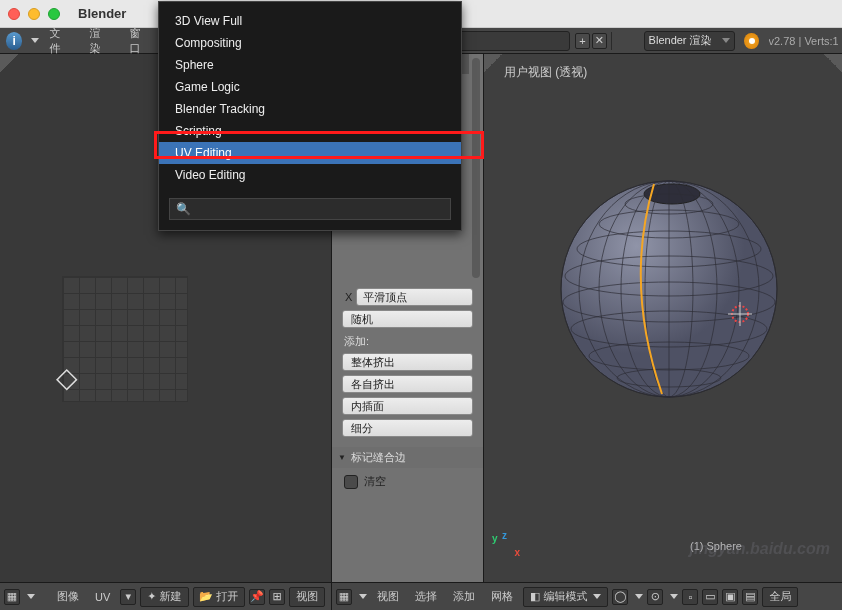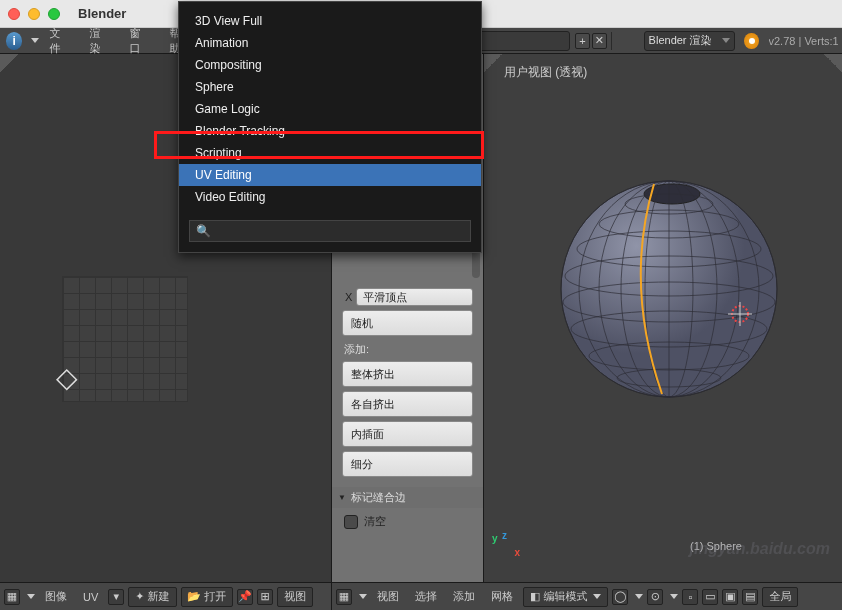--- a/index.html
+++ b/index.html
@@ -40,38 +40,38 @@
     background-image: linear-gradient(#333 1px, transparent 1px), linear-gradient(90deg, #333 1px, transparent 1px);
     background-size: 16px 16px;
   }
   .uv-cursor { position: absolute; top: 310px; left: 56px; width: 28px; height: 28px; }
   .uv-cursor::before { content:'◇'; position:absolute; font-size: 28px; line-height: 28px; color:#ddd; left:0; top:0;}
 
   .corner-tri { position: absolute; width: 18px; height: 18px; }
   .corner-tri.tl { top: 0; left: 0; background: linear-gradient(135deg, #5a5a5a 50%, transparent 50%); }
   .corner-tri.tr { top: 0; right: 0; background: linear-gradient(225deg, #5a5a5a 50%, transparent 50%); }
 
-  .dropdown-panel { position: absolute; top: 1px; left: 158px; width: 304px; background: #1a1a1a; border: 1px solid #444; box-shadow: 0 4px 10px rgba(0,0,0,.6); z-index: 50; margin-left: 20px; }
+  .dropdown-panel { position: absolute; top: 1px; left: 158px; width: 304px; background: #1a1a1a; border: 1px solid #444; box-shadow: 0 4px 10px rgba(0,0,0,.6); z-index: 50; }
   .dd-items { padding: 8px 0; }
   .dd-item { padding: 4px 16px; font-size: 12px; color: #eee; cursor: default; }
   .dd-item.sel { background: #3b73b7; color: #fff; }
   .dd-search { margin: 4px 10px 10px; height: 22px; background: #2c2c2c; border: 1px solid #444; display: flex; align-items: center; padding: 0 6px; }
   .dd-search .mag { color: #aaa; font-size: 12px; margin-right: 6px; }
   .dd-search input { background: transparent; border: none; outline: none; color: #ccc; width: 100%; font-size: 11px; }
   .red-highlight { position: absolute; top: 131px; left: 154px; width: 330px; height: 28px; border: 3px solid #ff1a1a; z-index: 55; pointer-events: none; }
 
   .bottom-bar { height: 28px; background: #464646; border-top: 1px solid #1a1a1a; display: flex; font-size: 11px; color: #ccc; }
   .bb-section { display: flex; align-items: center; padding: 0 4px; gap: 4px; }
   .bb-btn { height: 20px; padding: 0 6px; background: #3c3c3c; border: 1px solid #222; border-radius: 2px; display: inline-flex; align-items: center; gap: 3px; cursor: pointer; }
   .bb-icon { width: 16px; height: 16px; background: #3c3c3c; border: 1px solid #222; border-radius: 2px; display: inline-flex; align-items: center; justify-content: center; }
 
   .tool-panel { position: absolute; top: 0; left: 0; right: 0; bottom: 0; padding-top: 232px; display: flex; flex-direction: column; overflow: hidden;}
   .scroll-bar { position: absolute; top:4px; right:3px; width:8px; height:220px; background:#5a5a5a; border-radius:4px;}
   .tool-label { font-size: 11px; color: #ddd; padding: 4px 8px 2px 12px; display: flex; align-items: center; gap: 4px; text-align: center; }
-  .tool-btn { margin: 2px 10px; height: 26px; background: linear-gradient(#ededed,#dcdcdc); border: 1px solid #888; border-radius: 3px; font-size: 11px; color: #222; display: flex; align-items: center; padding: 0 8px; cursor: pointer; }
+  .tool-btn { margin: 2px 10px; height: 18px; background: linear-gradient(#ededed,#dcdcdc); border: 1px solid #888; border-radius: 3px; font-size: 11px; color: #222; display: flex; align-items: center; padding: 0 8px; cursor: pointer; }
   .tool-btn .arrow-r { margin-left: auto; }
   .obscured { background: linear-gradient(#bbb,#aaa); border:1px solid #666; margin: 2px 10px; height:18px; border-radius:3px; display:flex; align-items:center; padding:0 8px; font-size:11px; color:#333;}
   .tool-slot { display:flex; gap:4px; margin:2px 10px;}
   .half { flex:1; height:18px; background:linear-gradient(#ededed,#dcdcdc); border:1px solid #888; border-radius:3px; font-size:11px; color:#222; display:flex;align-items:center; padding:0 6px;}
   .section-label { background:#6e6e6e; font-size:11px; color:#ddd; padding:3px 6px; display:flex; align-items:center;}
   .section-label::before{content:'▼'; font-size:8px;margin-right:5px;color:#222;}
   .checkbox-row { display:flex; align-items:center; gap:6px; padding:6px 12px; font-size:11px; color:#222;}
   .cbox{width:14px;height:14px;background:#4a4a4a;border:1px solid #222;border-radius:3px;}
 
   .viewport-label { position: absolute; top: 10px; left: 20px; font-size: 12px; color: #ccc; }
@@ -256,41 +256,40 @@
         <span class="ax x">x</span>
     </div>
     <div class="obj-label">(1) Sphere</div>
     <div class="watermark">jingyan.baidu.com</div>
   </div>
 </div>
 
 <div class="dropdown-panel">
   <div class="dd-items" id="dd-items">
       <div class="dd-item">3D View Full</div>
-      <div class="dd-item">Animation</div>
       <div class="dd-item">Compositing</div>
       <div class="dd-item">Sphere</div>
       <div class="dd-item">Game Logic</div>
       <div class="dd-item">Blender Tracking</div>
       <div class="dd-item">Scripting</div>
       <div class="dd-item sel">UV Editing</div>
       <div class="dd-item">Video Editing</div>
     </div>
   <div class="dd-search">
     <span class="mag">🔍</span>
     <input type="text" placeholder="" style="">
   </div>
 </div>
 <div class="red-highlight"></div>
 
 <div class="bottom-bar">
   <div class="bb-section" style="flex:0 0 332px;border-right:1px solid #1a1a1a;">
     <div class="bb-icon">▦</div>
     <span class="arrow-tri"></span>
-    <span style="padding:0 6px;">图像</span>
+    <span style="padding:0 6px;margin-left:12px;">图像</span>
     <span style="padding:0 6px;">UV</span>
     <div class="bb-icon">▾</div>
     <div class="bb-btn">
         <span>✦</span>
         <span>新建</span>
       </div>
     <div class="bb-btn">
         <span>📂</span>
         <span>打开</span>
       </div>

